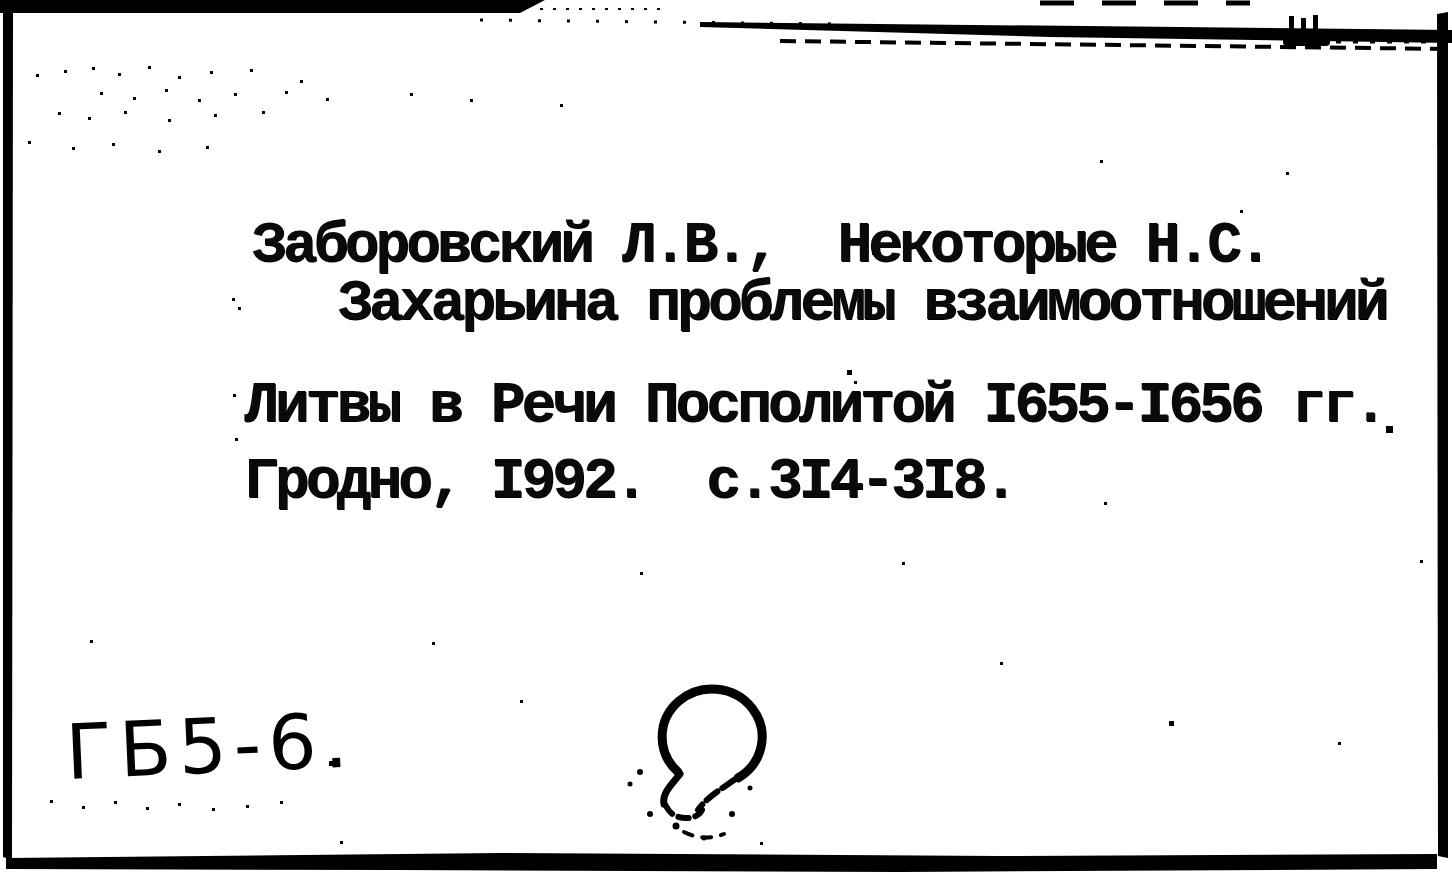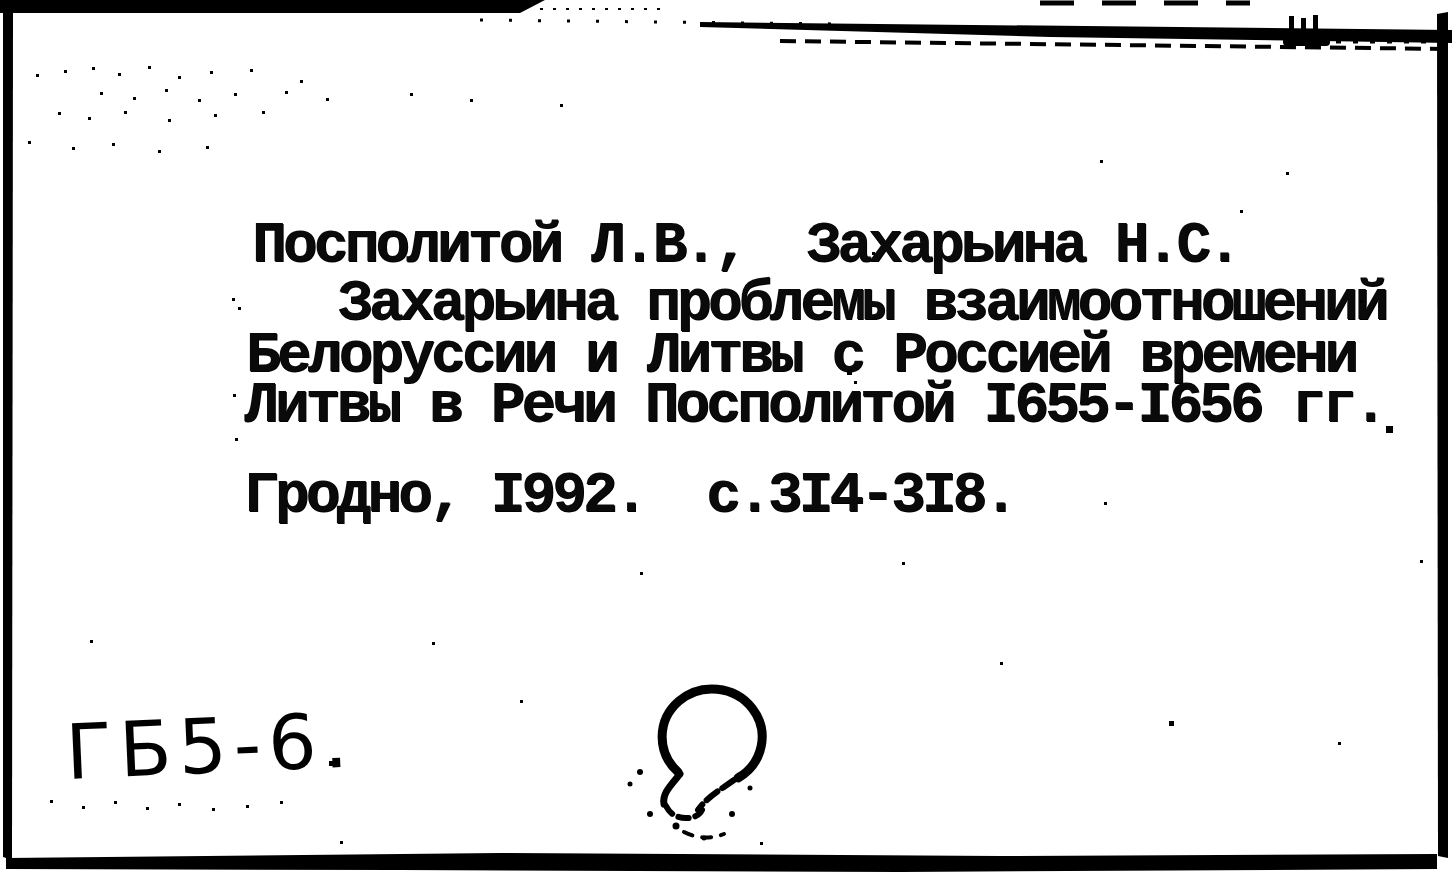--- a/index.html
+++ b/index.html
@@ -63,25 +63,24 @@
       <rect x="1301" y="18" width="5" height="21"></rect>
       <rect x="1313" y="15" width="5" height="22"></rect>
       <rect x="1283" y="37" width="47" height="9" rx="4"></rect>
     </g>
     <line x1="1336" y1="42" x2="1448" y2="42" stroke="#000" stroke-width="3" stroke-dasharray="5 12"></line>
     <polygon fill="#000" points="6,858 500,853 1000,856 1437,854 1437,869 900,872 400,870 6,869"></polygon>
     <polygon fill="#000" points="3,10 13,13 12,860 3,857"></polygon>
     <polygon fill="#000" points="1437,14 1448,12 1448,858 1438,856"></polygon>
   </svg>
 
-  <div class="tline" style="left:252px;top:217px">Посполитой Л.В.,  Захарьина Н.С.</div>
+  <div class="tline" style="left:252px;top:217px">Заборовский Л.В.,  Некоторые Н.С.</div>
   <div class="tline" style="left:338px;top:275px">Захарьина проблемы взаимоотношений</div>
-  <div class="tline" style="left:246px;top:327px">Белоруссии и Литвы с Россией времени</div>
   <div class="tline" style="left:244px;top:377px">Литвы в Речи Посполитой I655-I656 гг.</div>
-  <div class="tline" style="left:244px;top:467px">Гродно, I992.  с.3I4-3I8.</div>
+  <div class="tline" style="left:244px;top:453px">Гродно, I992.  с.3I4-3I8.</div>
 
   <div class="callnum">ГБ5-6.</div>
 
   <svg class="stain" width="250" height="190" viewBox="0 0 250 190">
     <g stroke="#000" fill="none" stroke-linecap="round">
       <path d="M 78 104 a 50 48 0 1 1 60 6" stroke-width="9"></path>
       <path d="M 80 106 C 70 118 62 126 64 136" stroke-width="7"></path>
       <path d="M 134 112 C 120 122 106 130 98 142" stroke-width="6" stroke-dasharray="14 6"></path>
       <path d="M 66 138 q 6 12 20 12 q 12 0 16 -8" stroke-width="6" stroke-dasharray="10 7"></path>
       <path d="M 84 164 q 20 10 40 2" stroke-width="4" stroke-dasharray="9 10"></path>

